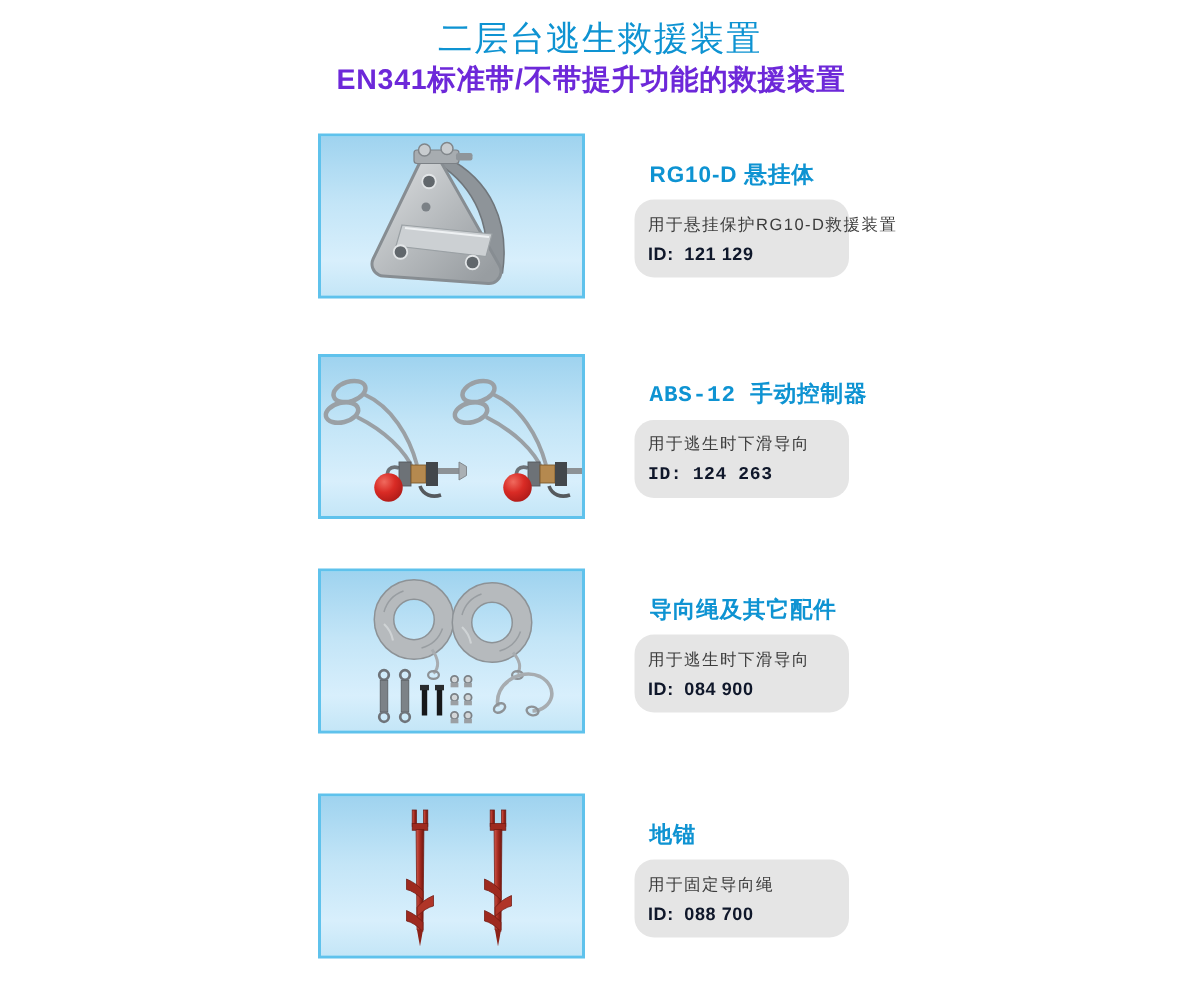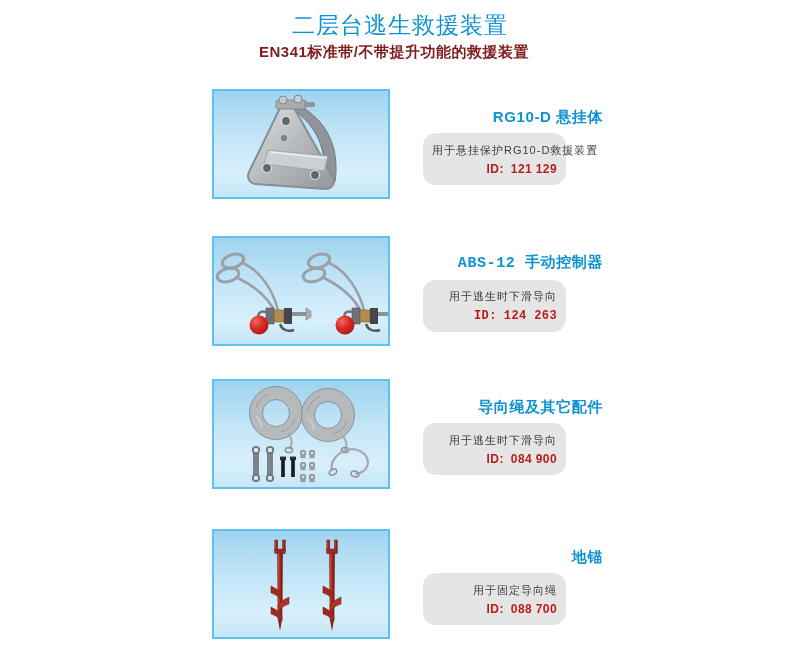--- a/index.html
+++ b/index.html
@@ -10,26 +10,26 @@
   }
   .page { position:absolute; inset:0; width:800px; height:666px; }
 
   
   .header { position:absolute; top:0; left:0; width:800px; text-align:center; }
   .page-title {
     margin:13px 0 0 0; font-size:23px; line-height:1.1; font-weight:normal;
     color:#0e93d2; letter-spacing:1px;
   }
   .page-subtitle {
-    margin:6px 12px 0 0; font-size:15px; line-height:1.1; font-weight:bold;
-    color:#7f1d1d; letter-spacing:0.5px;
+    margin:6px 12px 0 0; font-size:19px; line-height:1.1; font-weight:bold;
+    color:#6d28d9; letter-spacing:0.5px;
   }
 
   
-  .product { position:absolute; left:0; width:800px; height:112px;text-align:right; }
+  .product { position:absolute; left:0; width:800px; height:112px; }
   .row-0 { top:89px; }
   .row-1 { top:236px;font-family:Liberation Mono, monospace; }
   .row-2 { top:379px; }
   .row-3 { top:529px; }
 
   .product-image {
     position:absolute; left:212px; top:0; width:178px; height:110px;
     box-sizing:border-box; border:2px solid #5fc2ec;
     background:linear-gradient(180deg,#9fd3ef 0%, #c3e5f7 42%, #d8effc 78%, #c4e6f7 100%);
   }
@@ -43,21 +43,21 @@
   .desc-box {
     margin-top:9px; width:143px; min-height:51px; box-sizing:border-box;
     background:#e5e5e5; border-radius:13px; padding:10px 9px 9px 9px;
   }
   .desc-text {
     margin:0; font-size:11px; line-height:15px; color:#3c3c3c;
     letter-spacing:1px; white-space:nowrap;
   }
   .id-line {
     margin:4px 0 0 0; font-size:12px; line-height:14px; font-weight:bold;
-    color:#b91c1c; letter-spacing:0.4px; white-space:nowrap;
+    color:#0f172a; letter-spacing:0.4px; white-space:nowrap;
   }
   .id-line .id-label { margin-right:7px; }
 </style>
 </head>
 <body>
 
 <div class="page">
 
   <div class="header">
     <h1 class="page-title">二层台逃生救援装置</h1>

